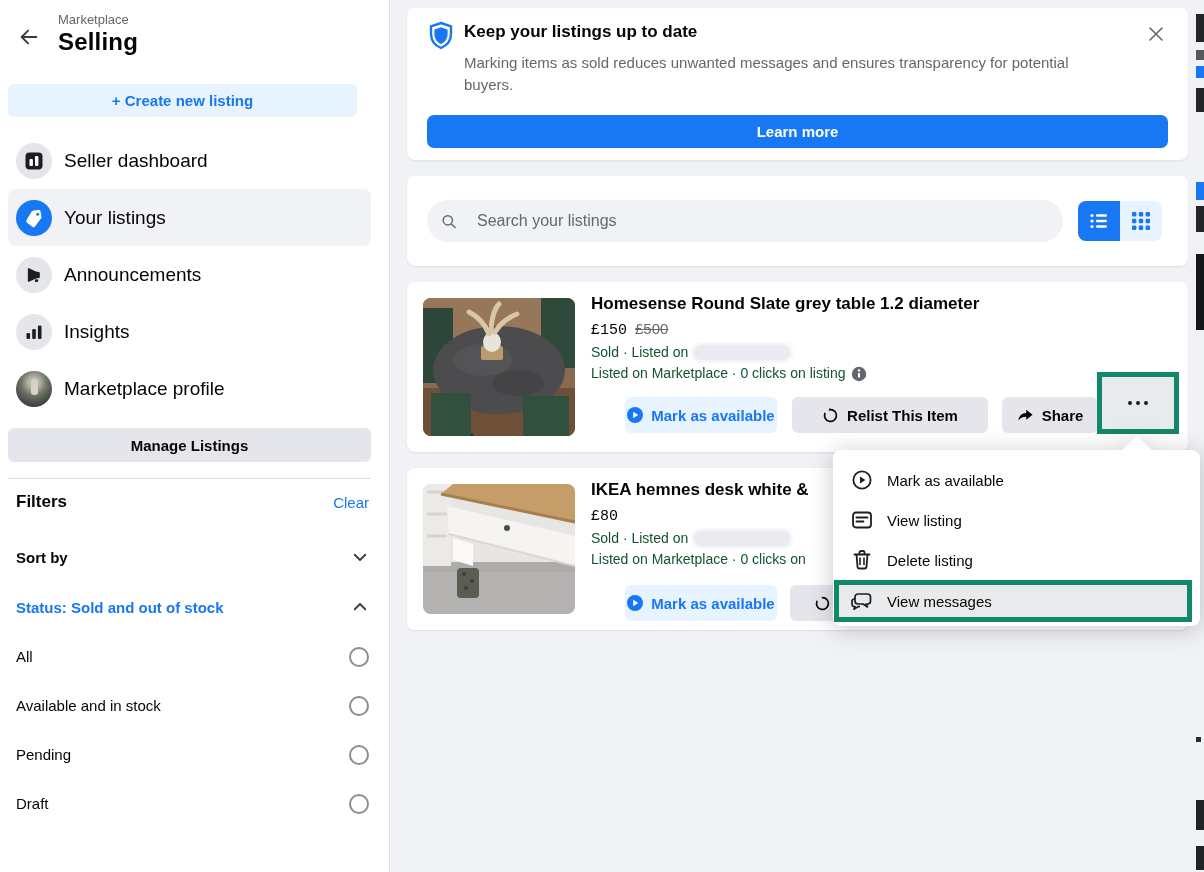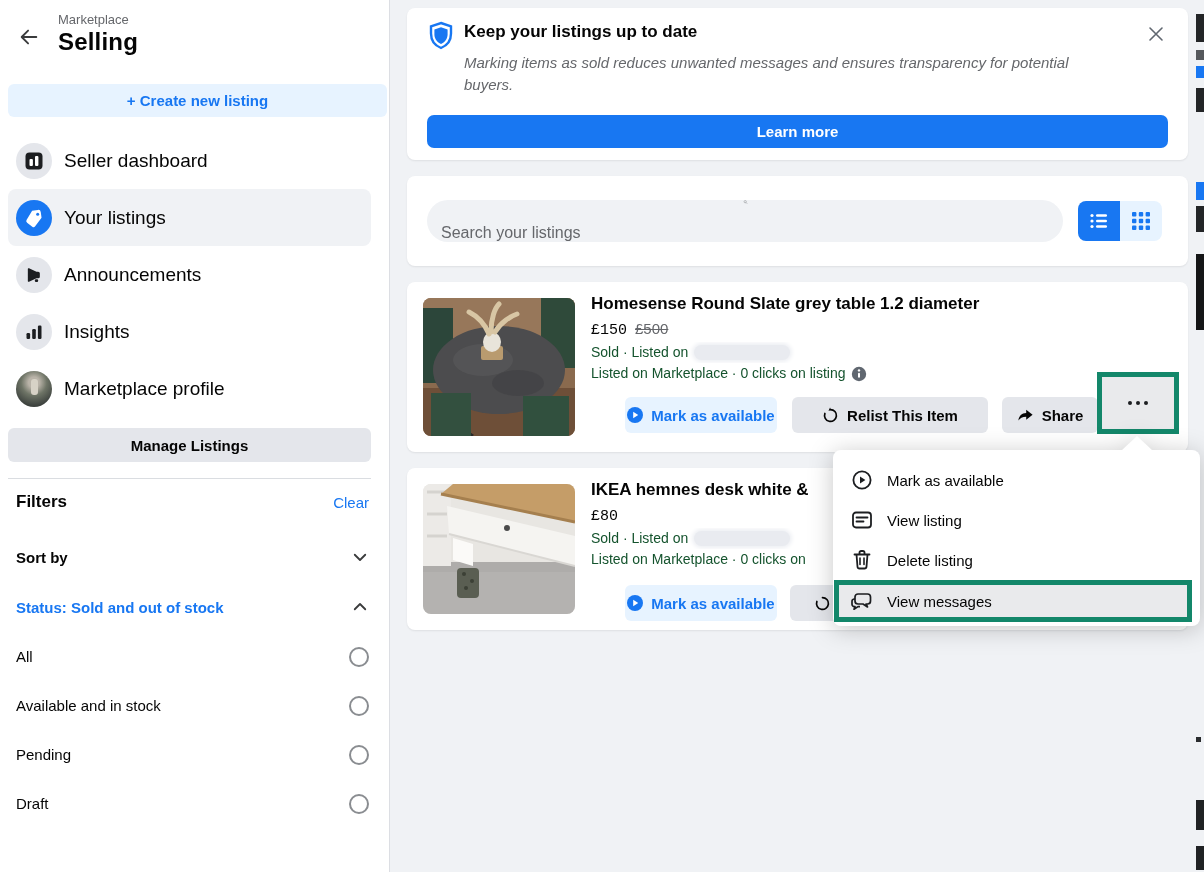--- a/index.html
+++ b/index.html
@@ -6,21 +6,21 @@
   html,body { width:1204px; height:872px; overflow:hidden; }
   body { font-family:"Liberation Sans","DejaVu Sans",sans-serif; background:#f0f2f5; position:relative; color:#050505; }
 
   
   .sidebar { position:absolute; left:0; top:0; width:390px; height:872px; background:#fff; border-right:1px solid #dcdee3; }
   .sb-header { position:absolute; top:12px; left:14px; right:16px; display:flex; align-items:flex-start; }
   .back-btn { width:30px; height:30px; margin-top:10px; display:flex; align-items:center; justify-content:center; cursor:pointer; }
   .sb-titles { margin-left:14px; }
   .sb-crumb { font-size:13px; color:#65676b; }
   .sb-title { font-size:24px; font-weight:700; letter-spacing:.2px; margin-top:1px; }
-  .create-btn { position:absolute; top:84px; left:8px; width:379px; height:33px; background:#e7f3ff; border:none; border-radius:6px; color:#1877f2; font-size:15px; font-weight:600; font-family:inherit; cursor:pointer;text-align:center; }
+  .create-btn { position:absolute; top:84px; left:8px; width:349px; height:33px; background:#e7f3ff; border:none; border-radius:6px; color:#1877f2; font-size:15px; font-weight:600; font-family:inherit; cursor:pointer;text-align:center; }
   .nav { position:absolute; top:132px; left:8px; width:363px; }
   .nav-row { height:57px; display:flex; align-items:center; gap:12px; padding:0 8px; border-radius:8px; cursor:pointer; }
   .nav-row.active { background:#f0f2f5; }
   .circle-ic { width:36px; height:36px; border-radius:50%; background:#e4e6eb; display:flex; align-items:center; justify-content:center; flex:none; }
   .circle-ic.blue { background:#1877f2; }
   .nav-label { font-size:19px; font-weight:500; }
   .avatar { width:36px; height:36px; border-radius:50%; flex:none;
             background: radial-gradient(circle at 50% 32%, #b9b3a8 0 18%, #6e7466 42%, #3f4440 75%, #2d302c 100%); position:relative; overflow:hidden; }
   .avatar::after{ content:""; position:absolute; left:15px; top:8px; width:7px; height:16px; background:#d7d2c6; border-radius:3px; }
   .manage-btn { position:absolute; top:428px; left:8px; width:363px; height:34px; background:#e4e6eb; border:none; border-radius:6px; font-size:15px; font-weight:600; font-family:inherit; cursor:pointer; color:#050505; }
@@ -39,27 +39,27 @@
   .radio { width:20px; height:20px; border-radius:50%; border:2px solid #8a8d91; flex:none; }
   .radio.selected { border-color:#1877f2; position:relative; }
   .radio.selected::after { content:""; position:absolute; left:3px; top:3px; width:10px; height:10px; border-radius:50%; background:#1877f2; }
 
   
   .main { position:absolute; left:390px; top:0; width:814px; height:872px; background:#f0f2f5; }
   .card { position:absolute; left:17px; width:781px; background:#fff; border-radius:8px; box-shadow:0 1px 2px rgba(0,0,0,.08); }
 
   .banner { top:8px; height:152px; }
   .banner-title { position:absolute; left:57px; top:14px; font-size:17px; font-weight:700; }
-  .banner-desc { position:absolute; left:57px; top:44px; width:640px; font-size:15px; line-height:22px; color:#65676b;font-style:italic; }
+  .banner-desc { position:absolute; left:57px; top:44px; width:640px; font-size:15px; line-height:22px; color:#65676b; }
   .shield { position:absolute; left:20px; top:13px; }
   .banner-close { position:absolute; right:18px; top:12px; width:28px; height:28px; display:flex; align-items:center; justify-content:center; cursor:pointer; }
   .learn-btn { position:absolute; left:20px; top:107px; width:741px; height:33px; background:#1877f2; color:#fff; border:none; border-radius:7px; font-size:15px; font-weight:600; font-family:inherit; cursor:pointer; }
 
   .searchcard { top:176px; height:90px; }
-  .search-pill { position:absolute; left:20px; top:24px; width:636px; height:42px; background:#f0f2f5; border-radius:21px; display:flex; align-items:center; padding:0 14px; gap:20px;flex-direction:column; }
+  .search-pill { position:absolute; left:20px; top:24px; width:636px; height:42px; background:#f0f2f5; border-radius:21px; display:flex; align-items:center; padding:0 14px; gap:20px; }
   .search-input { border:none; background:transparent; outline:none; font-size:16px; font-family:inherit; color:#050505; width:100%; }
   .search-input::placeholder { color:#65676b; }
   .view-toggle { position:absolute; left:671px; top:25px; display:flex; border-radius:8px; overflow:hidden; }
   .vt-btn { width:42px; height:40px; display:flex; align-items:center; justify-content:center; cursor:pointer; border:none; }
   .vt-list { background:#1877f2; }
   .vt-grid { background:#e7f3ff; }
 
   .listing1 { top:282px; height:170px; }
   .listing2 { top:468px; height:162px; }
   .thumb { position:absolute; left:16px; top:16px; width:152px; border-radius:8px; overflow:hidden; }

